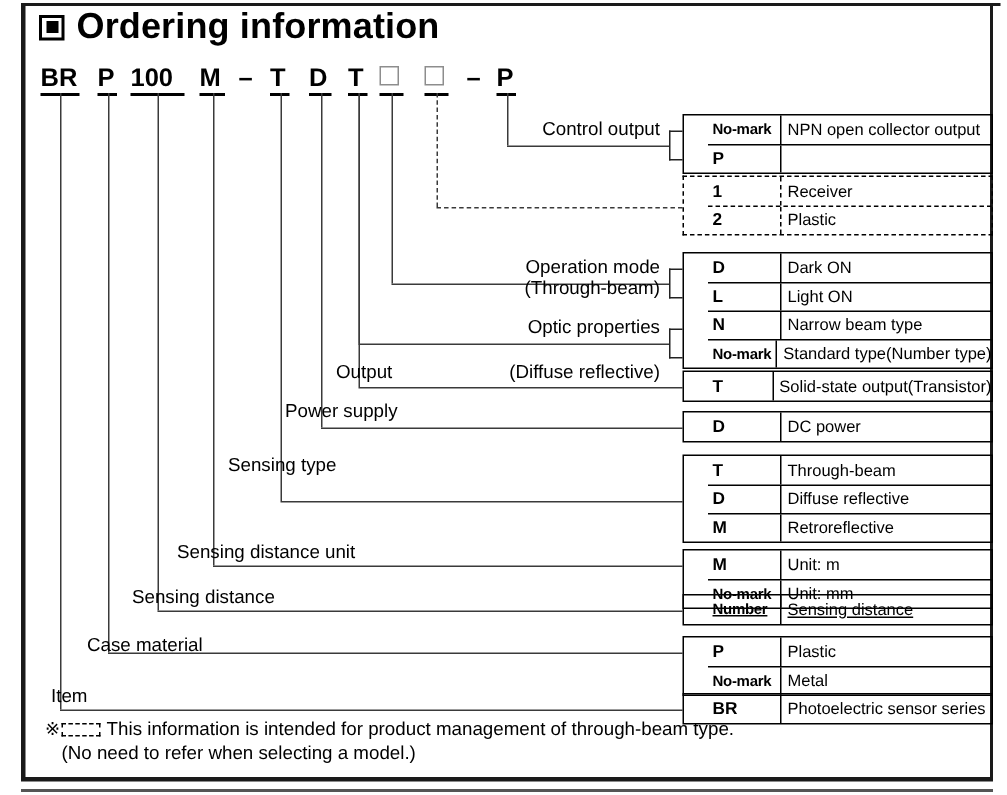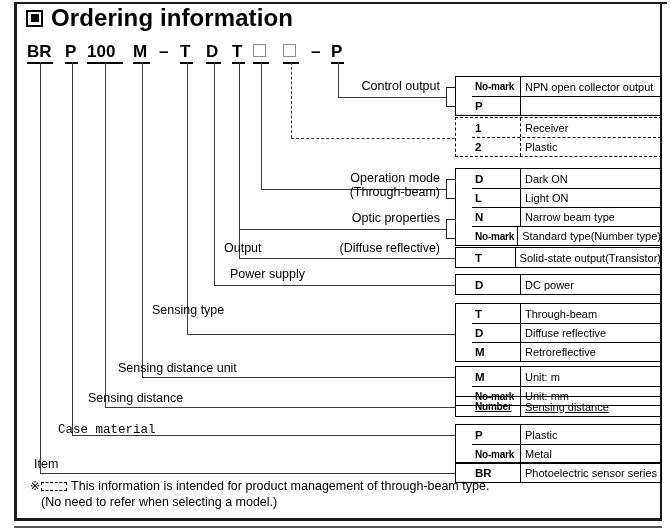--- a/index.html
+++ b/index.html
@@ -133,25 +133,25 @@
       <div class="hline" style="left: 40px; top: 473px; width: 415px;"></div>
     </div>
 
   <div id="caps">
       <div class="cap" style="left: 0px; width: 440px; top: 79px;">Control output</div>
       <div class="cap" style="left: 0px; width: 440px; top: 171px;">Operation mode</div>
       <div class="cap" style="left: 0px; width: 440px; top: 185px;">(Through-beam)</div>
       <div class="cap" style="left: 0px; width: 440px; top: 211px;">Optic properties</div>
       <div class="cap" style="left: 0px; width: 440px; top: 225px; margin-top: 16px;">(Diffuse reflective)</div>
       <div class="cap" style="left: 224px; width: auto; top: 241px; text-align: left;">Output</div>
-      <div class="cap" style="left: 190px; width: auto; top: 267px; text-align: left; margin-left: 40px;">Power supply</div>
+      <div class="cap" style="left: 190px; width: auto; top: 267px; text-align: left;">Power supply</div>
       <div class="cap" style="left: 152px; width: auto; top: 303px; text-align: left;">Sensing type</div>
       <div class="cap" style="left: 118px; width: auto; top: 361px; text-align: left;">Sensing distance unit</div>
       <div class="cap" style="left: 88px; width: auto; top: 391px; text-align: left;">Sensing distance</div>
-      <div class="cap" style="left: 58px; width: auto; top: 423px; text-align: left; font-family: Liberation Mono, monospace;">Case material</div>
+      <div class="cap" style="left: 58px; width: auto; top: 423px; text-align: left;">Case material</div>
       <div class="cap" style="left: 34px; width: auto; top: 457px; text-align: left;">Item</div>
     </div>
 
   <div id="tables">
       <div class="tgroup" style="top: 76px; width: 207px;">
         <div class="trow">
           <div class="tcode sm">No-mark</div>
           <div class="tdesc">NPN open collector output</div>
         </div>
         <div class="trow">

